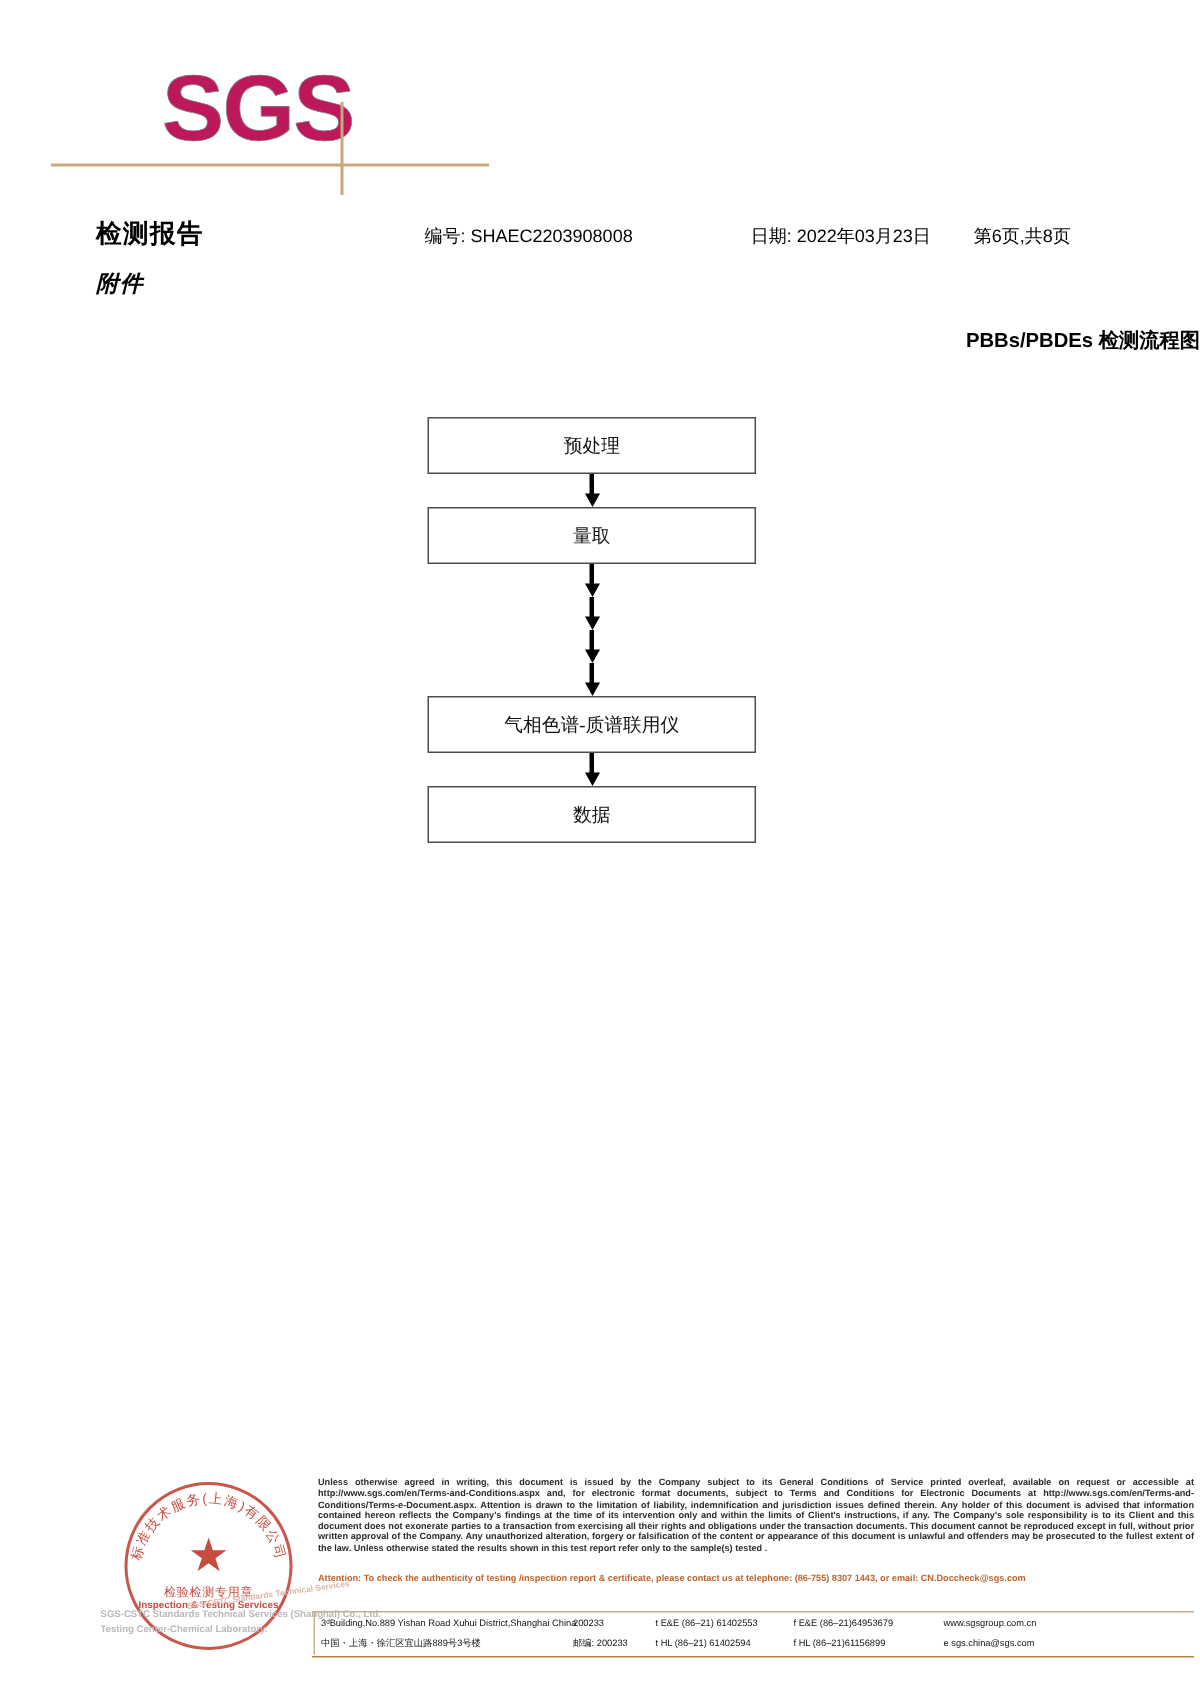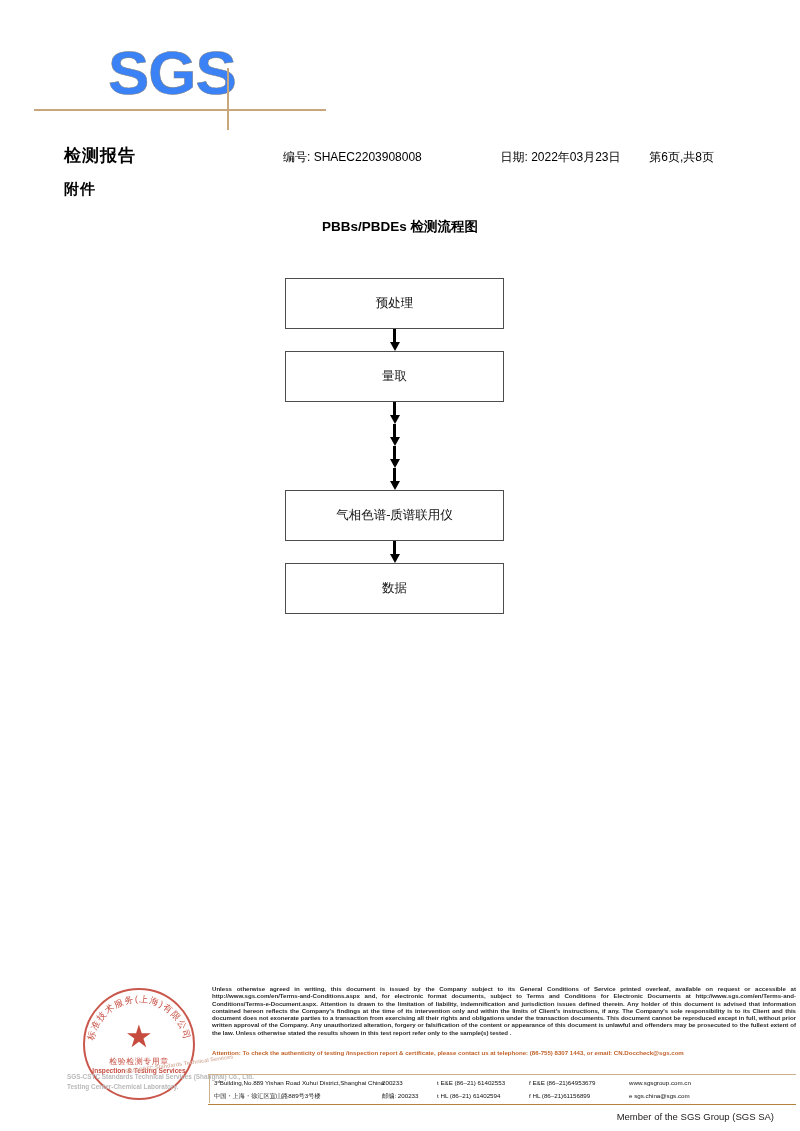--- a/index.html
+++ b/index.html
@@ -22,21 +22,21 @@
     left: 108px;
     top: 38px;
     width: 160px;
     height: 80px;
   }
   .logo-text {
     font-family: "Liberation Sans", sans-serif;
     font-weight: bold;
     font-size: 62px;
     letter-spacing: -1px;
-    color: #3b82f6;
+    color: #be185d;
     line-height: 70px;
     -webkit-text-stroke: 0.5px #7d7d7d;
   }
   .logo-rule {
     position: absolute;
     left: -74px;
     top: 71px;
     width: 292px;
     height: 1.5px;
     background: #c9a77c;
@@ -66,52 +66,53 @@
     font-weight: bold;
     letter-spacing: 1px;
   }
   .hdr-sub {
     position: absolute;
     left: 64px;
     top: 40px;
     font-size: 15px;
     font-weight: bold;
     letter-spacing: 1px;
+    font-style: italic;
   }
   .hdr-meta {
     position: absolute;
     left: 283px;
     top: 9px;
     font-size: 12px;
     white-space: nowrap;
   }
   .hdr-meta .gap-a { display: inline-block; width: 72px; }
   .hdr-meta .gap-b { display: inline-block; width: 22px; }
 
   
   .flow-title {
     position: absolute;
     left: 0;
     top: 218px;
     width: 800px;
-    text-align: center;
+    text-align: right;
     font-size: 13.5px;
     font-weight: bold;
   }
   .flow {
     position: absolute;
     left: 285px;
     top: 278px;
     width: 219px;
   }
   .fbox {
     position: relative;
     box-sizing: border-box;
     width: 219px;
-    height: 51px;
+    height: 38px;
     border: 1.2px solid #4d4d4d;
     background: #fff;
     display: flex;
     align-items: center;
     justify-content: center;
     font-size: 12.5px;
     font-family: "Liberation Serif", serif;
     color: #111;
   }
   .conn {
@@ -413,14 +414,13 @@
         <span>邮编:</span>
         <span>200233</span>
       </span>
       <span class="c3">t HL (86–21) 61402594</span>
       <span class="c4">f HL (86–21)61156899</span>
       <span class="c5">e  sgs.china@sgs.com</span>
     </div>
   </div>
 
   <div class="addr-sep-bot"></div>
-  <div class="member">Member of the SGS Group (SGS SA)</div>
 </div>
 
 </body></html>

